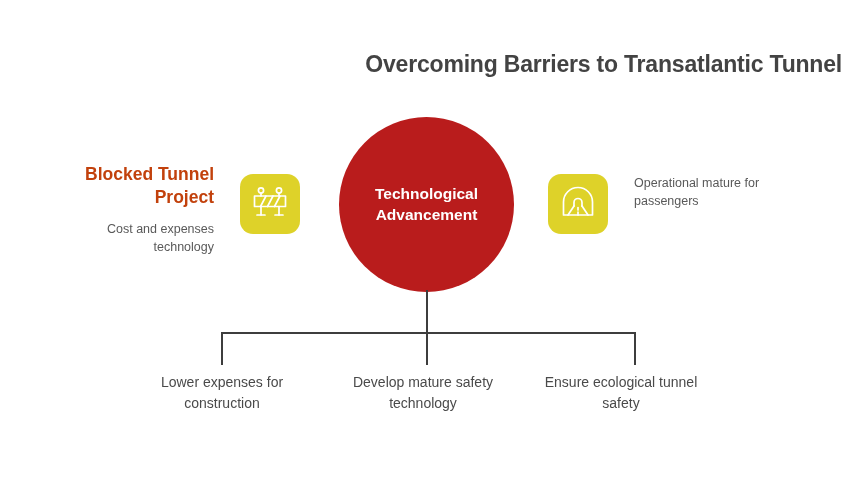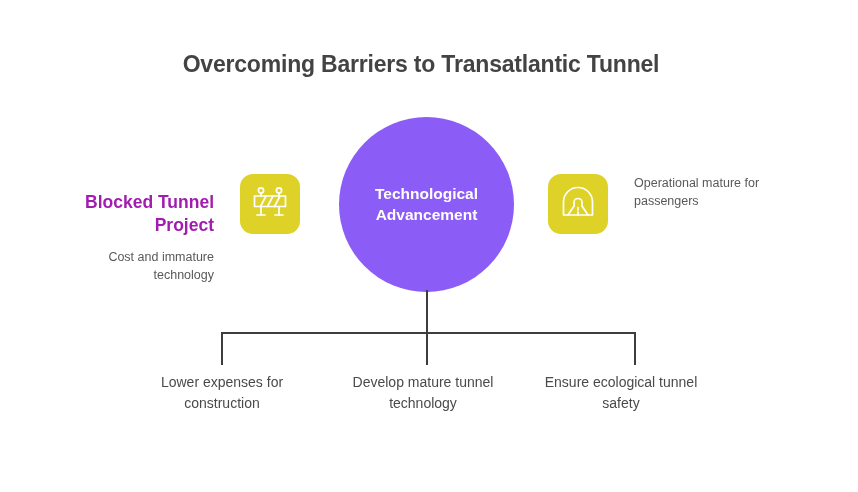--- a/index.html
+++ b/index.html
@@ -7,31 +7,31 @@
     width:858px; height:492px;
     background:#ffffff;
     font-family:"Liberation Sans", sans-serif;
     overflow:hidden;
   }
   #canvas { position:relative; width:858px; height:492px; background:#ffffff; }
 
   
   #page-title {
     position:absolute; left:0; top:51px; width:842px;
-    text-align:center;
+    text-align:right;
     font-size:23px; font-weight:bold; letter-spacing:-0.2px;
     color:#434343;
   }
 
   
   #center-node {
     position:absolute; left:339px; top:117px;
     width:175px; height:175px;
     border-radius:50%;
-    background:#8b5cf6;
+    background:#b91c1c;
     display:flex; align-items:center; justify-content:center;
   }
   #center-node-label {
     color:#ffffff; font-size:15.5px; font-weight:bold;
     line-height:1.35; text-align:center; width:140px;
     white-space:pre-line;
   }
 
   
   .side-block { position:absolute; top:163px; display:flex; align-items:flex-start; }
@@ -39,21 +39,21 @@
   #right-block { left:548px; }
 
   .side-text { width:152px; }
   .side-text.right-align { text-align:right; }
   .side-text.left-align  { text-align:left; }
 
   .side-title {
     font-size:17.5px; font-weight:bold; line-height:1.32;
     white-space:pre-line;
   }
-  #left-title  { color:#a21caf;margin-top:28px; }
+  #left-title  { color:#c2410c; }
   #right-title { color:#3fb881; }
 
   .side-sub {
     margin-top:11px;
     font-size:12.5px; line-height:1.45; color:#595959;
     white-space:pre-line;
   }
 
   
   .icon-tile {
@@ -87,21 +87,21 @@
 <body>
 
 <div id="canvas">
 
   <div id="page-title">Overcoming Barriers to Transatlantic Tunnel</div>
 
   <div id="left-block" class="side-block">
     <div class="side-text right-align">
       <div id="left-title" class="side-title">Blocked Tunnel
 Project</div>
-      <div class="side-sub">Cost and immature
+      <div class="side-sub">Cost and expenses
 technology</div>
     </div>
     <div id="left-icon-tile" class="icon-tile">
       <span>
         <svg width="40" height="40" viewBox="0 0 40 40" fill="none" stroke="#ffffff" stroke-width="1.7" stroke-linecap="round" stroke-linejoin="round">
 
           <circle cx="11" cy="8.5" r="2.6"></circle>
           <circle cx="29" cy="8.5" r="2.6"></circle>
 
           <line x1="11" y1="11.1" x2="11" y2="14"></line>
@@ -151,18 +151,18 @@
   </div>
 
   <div id="stem-center-top" class="line"></div>
   <div id="bar-horizontal" class="line"></div>
   <div id="stem-left" class="line"></div>
   <div id="stem-mid" class="line"></div>
   <div id="stem-right" class="line"></div>
 
   <div id="bottom-label-0" class="bottom-label">Lower expenses for
 construction</div>
-  <div id="bottom-label-1" class="bottom-label">Develop mature tunnel
+  <div id="bottom-label-1" class="bottom-label">Develop mature safety
 technology</div>
   <div id="bottom-label-2" class="bottom-label">Ensure ecological tunnel
 safety</div>
 
 </div>
 
 </body></html>

